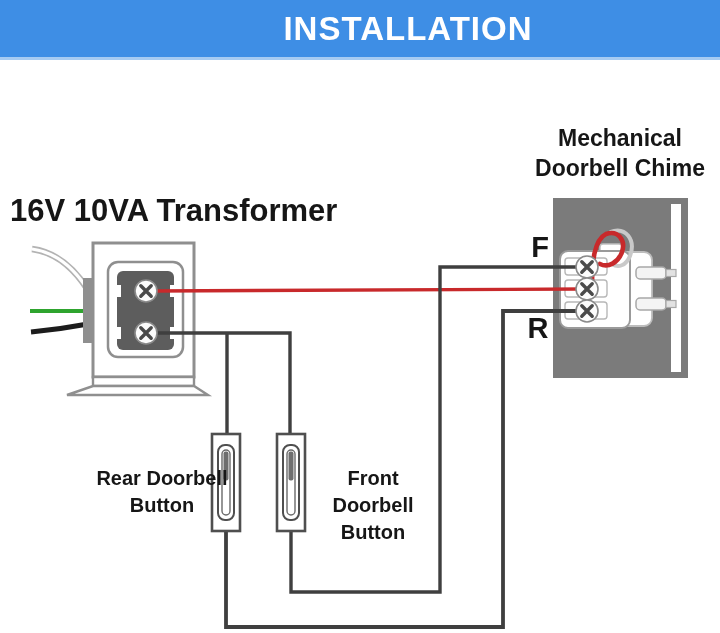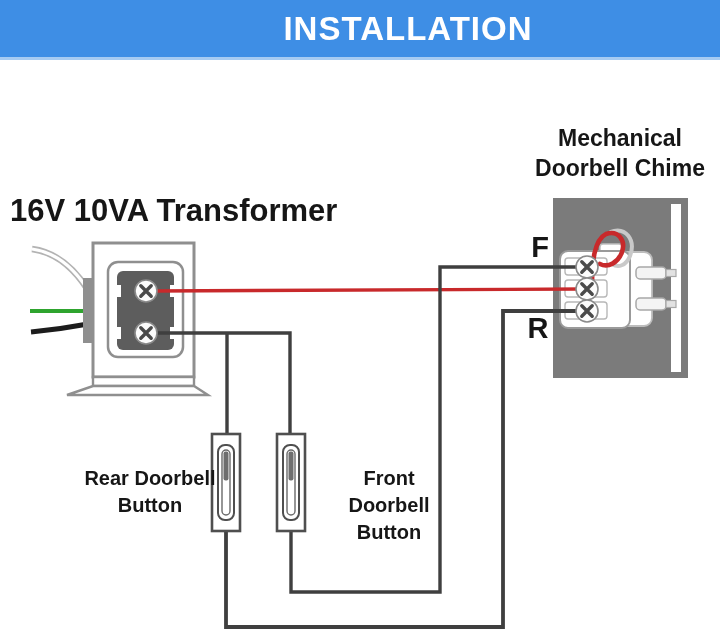--- a/index.html
+++ b/index.html
@@ -14,22 +14,22 @@
   }
   .banner-title {
     color:var(--banner-text,#ffffff);
     font-size:33px; font-weight:bold; letter-spacing:1px;
   }
 
   .label { position:absolute; color:var(--text,#161616); font-weight:bold; }
   .title-transformer { left:10px; top:193px; font-size:31px; white-space:nowrap; }
   .title-chime { left:500px; top:123px; width:240px; text-align:center; font-size:23px; line-height:30px; }
   .btn-label { width:132px; text-align:center; font-size:20px; line-height:27px; }
-  .rear-label { left:84px; top:465px; }
-  .front-label { left:323px; top:465px; }
+  .rear-label { left:96px; top:465px; }
+  .front-label { left:307px; top:465px; }
   .terminal-label { font-size:29px; width:32px; text-align:center; }
   .f-label { left:524px; top:231px; }
   .r-label { left:522px; top:312px; }
 
   svg.diagram { position:absolute; left:0; top:0; }
 
   .outline { fill:#ffffff; stroke:var(--outline-gray,#8F8F8F); }
   .wire { fill:none; stroke:var(--wire-dark,#3F3F3F); stroke-width:3.4px; }
   .wire-thick { fill:none; stroke:var(--wire-dark,#3F3F3F); stroke-width:3.8px; }
   .wire-red { fill:none; stroke:var(--wire-red,#C8292B); }

